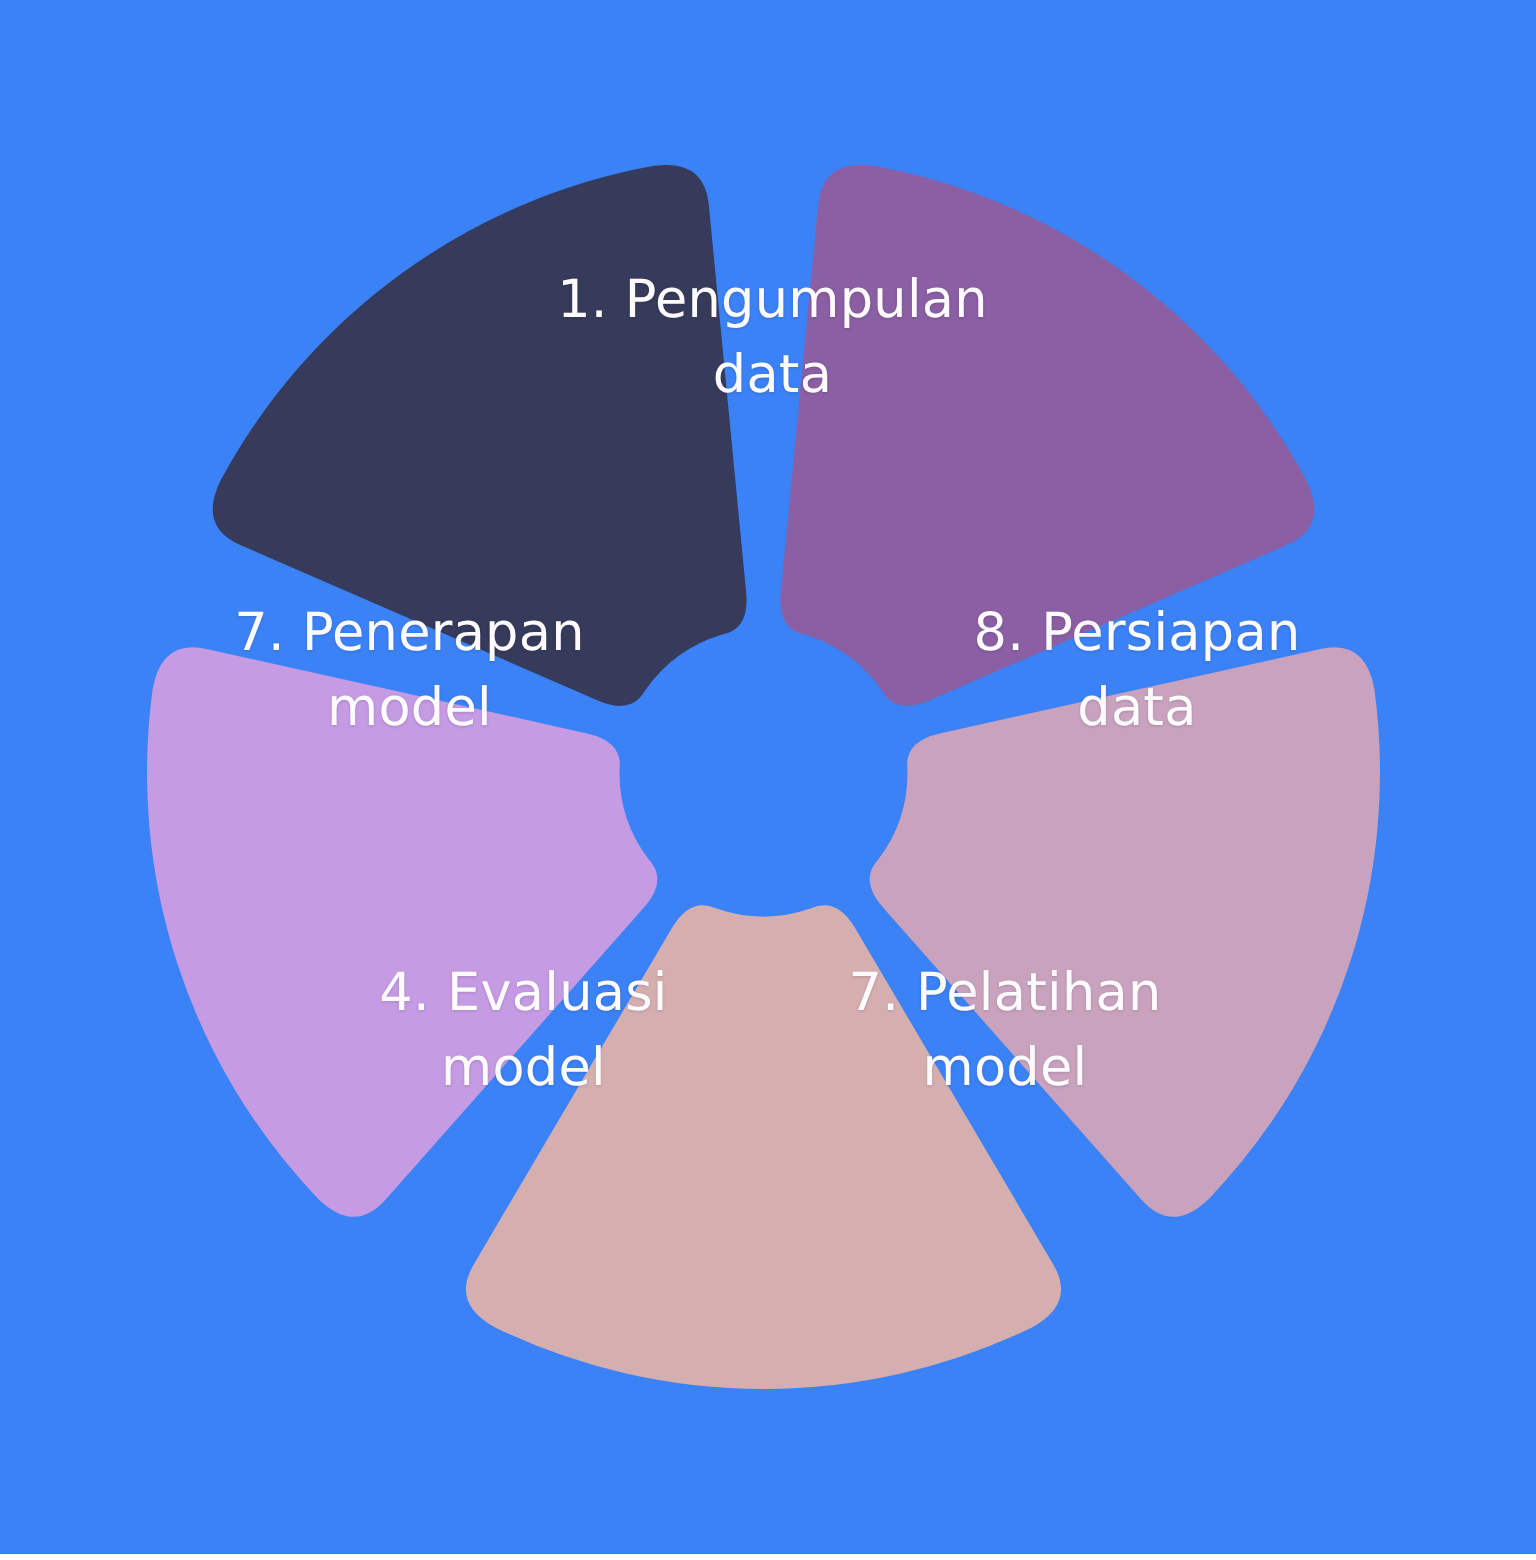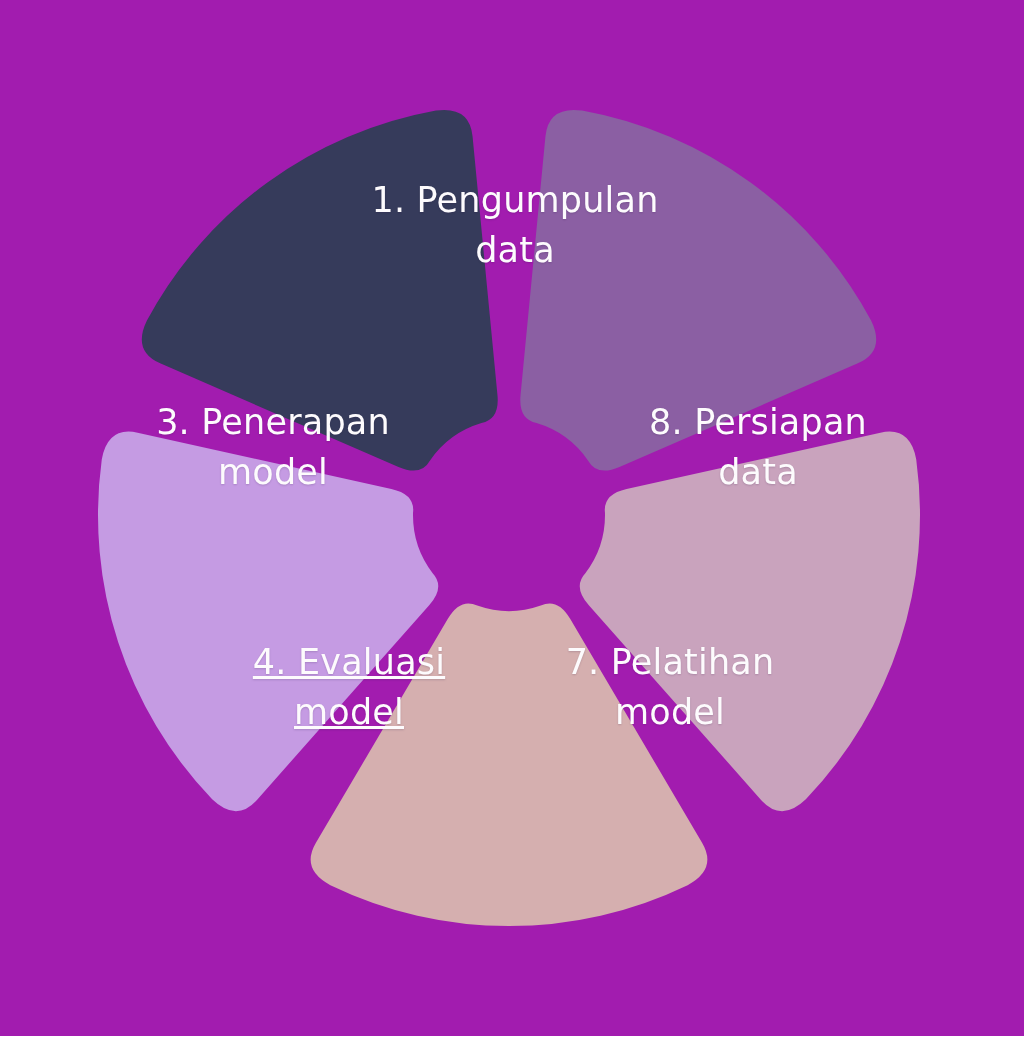--- a/index.html
+++ b/index.html
@@ -11,21 +11,21 @@
   body {
     width: 1024px;
     height: 1040px;
     overflow: hidden;
     font-family: "DejaVu Sans", "Liberation Sans", sans-serif;
   }
   #diagram-stage {
     position: relative;
     width: 1024px;
     height: 1036px;
-    background: #a21caf;
+    background: #3b82f6;
   }
   #wheel-svg {
     position: absolute;
     left: 0;
     top: 0;
     width: 1024px;
     height: 1040px;
     display: block;
   }
   .segment-shape {
@@ -61,21 +61,20 @@
   #label-step-3 {
     left: 520px;
     top: 638px;
     width: 300px;
   }
   
   #label-step-4 {
     left: 184px;
     top: 638px;
     width: 330px;
-    text-decoration: underline;
   }
   
   #label-step-5 {
     left: 108px;
     top: 398px;
     width: 330px;
   }
 </style>
 </head>
 <body>
@@ -97,16 +96,16 @@
 
   <div class="segment-label" id="label-step-2">8. Persiapan
 data</div>
 
   <div class="segment-label" id="label-step-3">7. Pelatihan
 model</div>
 
   <div class="segment-label" id="label-step-4">4. Evaluasi
 model</div>
 
-  <div class="segment-label" id="label-step-5">3. Penerapan
+  <div class="segment-label" id="label-step-5">7. Penerapan
 model</div>
 
 </div>
 
 </body></html>

